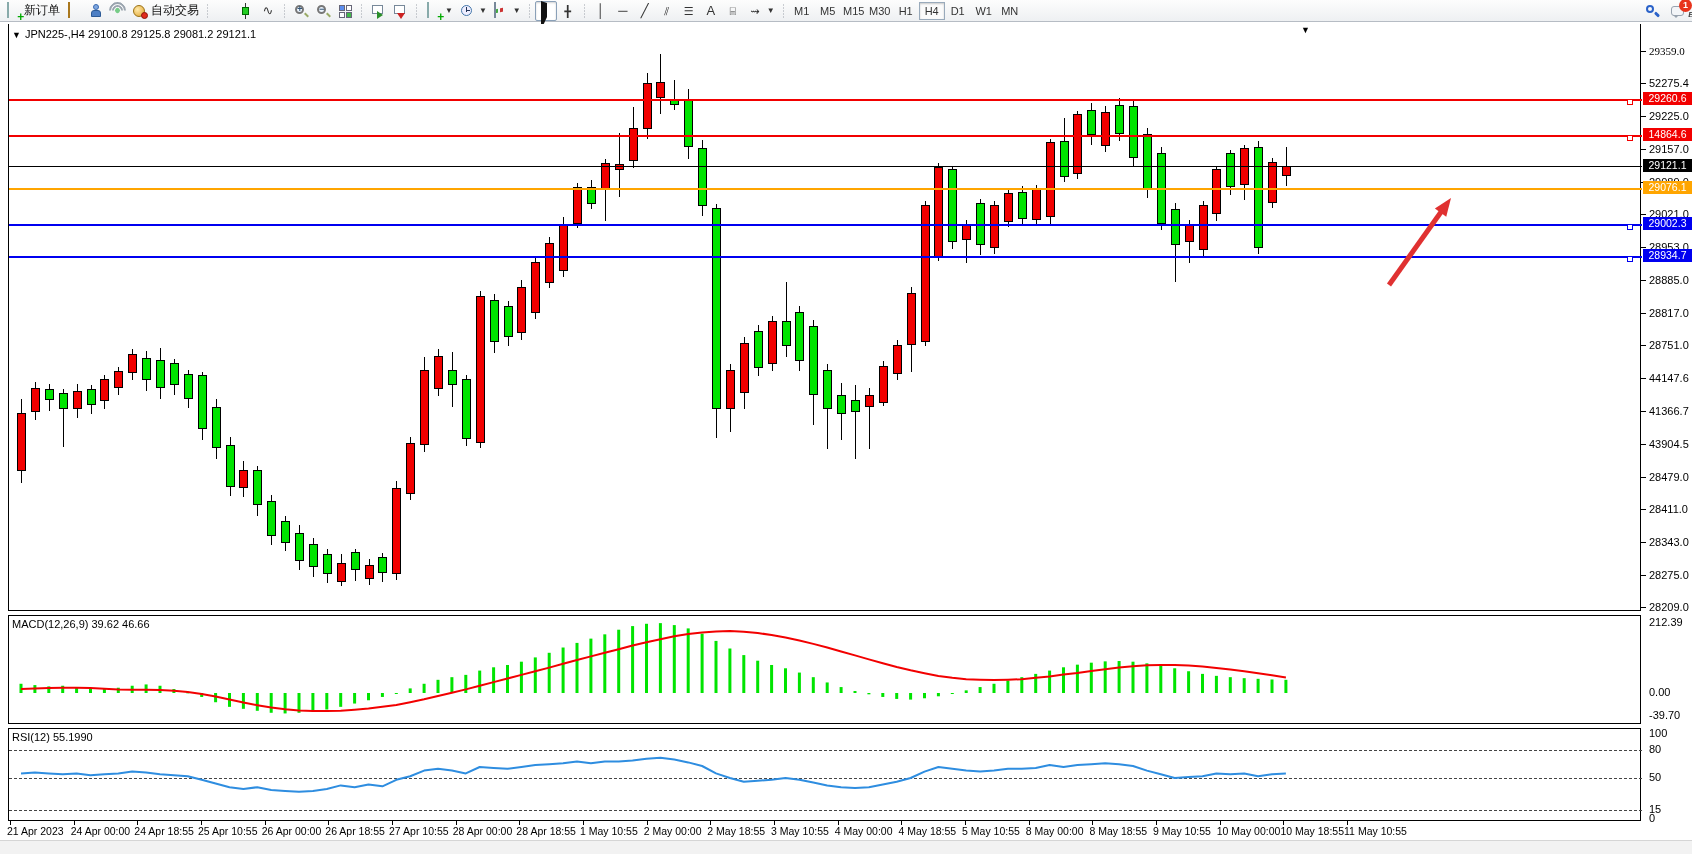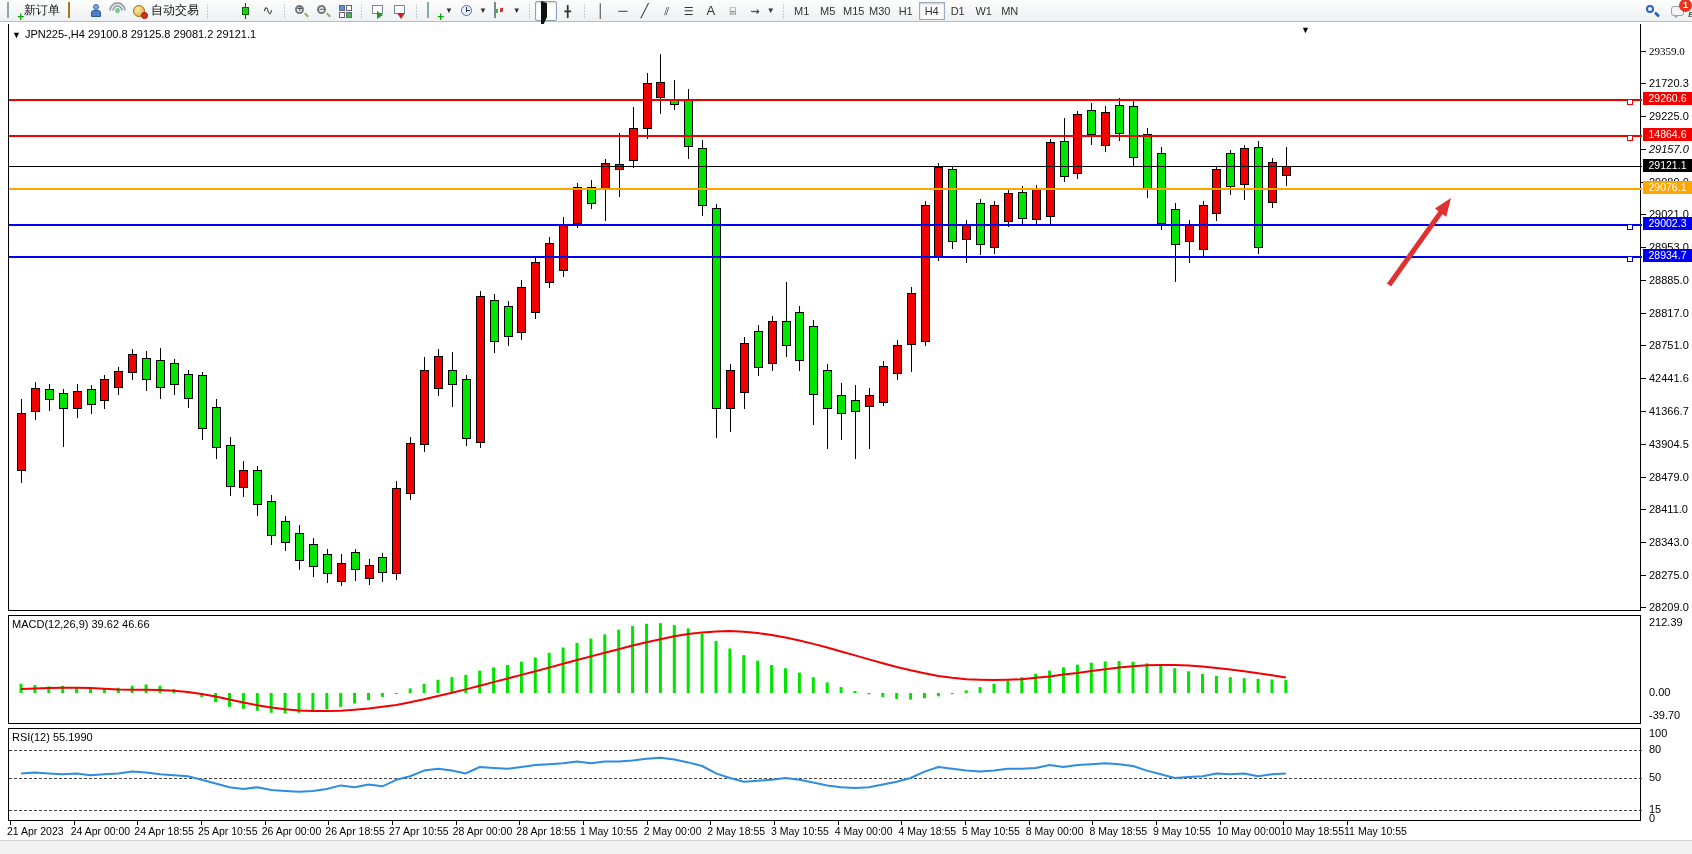--- a/index.html
+++ b/index.html
@@ -569,39 +569,39 @@
   </div>
   <div id="end-marker">▼</div>
 
   <div class="ind-label" style="top:618px">MACD(12,26,9) 39.62 46.66</div>
   <div class="ind-label" style="top:731px">RSI(12) 55.1990</div>
 
   <div id="bottom-strip"></div>
 <div class="axis-tick" style="top: 51px;"></div>
     <div class="axis-label" style="top: 45px; font-family: Liberation Serif, serif;">29359.0</div>
     <div class="axis-tick" style="top: 82.9176px;"></div>
-    <div class="axis-label" style="top: 76.9176px;">21720.3</div>
+    <div class="axis-label" style="top: 76.9176px;">52275.4</div>
     <div class="axis-tick" style="top: 115.802px;"></div>
     <div class="axis-label" style="top: 109.802px;">29225.0</div>
     <div class="axis-tick" style="top: 148.687px;"></div>
-    <div class="axis-label" style="top: 142.687px; font-style: italic;">29157.0</div>
+    <div class="axis-label" style="top: 142.687px;">29157.0</div>
     <div class="axis-tick" style="top: 181.572px;"></div>
     <div class="axis-label" style="top: 175.572px;">29089.0</div>
     <div class="axis-tick" style="top: 214.457px;"></div>
     <div class="axis-label" style="top: 208.457px;">29021.0</div>
     <div class="axis-tick" style="top: 247.342px;"></div>
     <div class="axis-label" style="top: 241.342px;">28953.0</div>
     <div class="axis-tick" style="top: 280.226px;"></div>
     <div class="axis-label" style="top: 274.226px;">28885.0</div>
     <div class="axis-tick" style="top: 313.111px;"></div>
     <div class="axis-label" style="top: 307.111px;">28817.0</div>
     <div class="axis-tick" style="top: 345.029px;"></div>
     <div class="axis-label" style="top: 339.029px;">28751.0</div>
     <div class="axis-tick" style="top: 377.914px;"></div>
-    <div class="axis-label" style="top: 371.914px;">42441.6</div>
+    <div class="axis-label" style="top: 371.914px;">44147.6</div>
     <div class="axis-tick" style="top: 410.798px;"></div>
     <div class="axis-label" style="top: 404.798px;">41366.7</div>
     <div class="axis-tick" style="top: 443.683px;"></div>
     <div class="axis-label" style="top: 437.683px;">43904.5</div>
     <div class="axis-tick" style="top: 476.568px;"></div>
     <div class="axis-label" style="top: 470.568px;">28479.0</div>
     <div class="axis-tick" style="top: 509.453px;"></div>
     <div class="axis-label" style="top: 503.453px;">28411.0</div>
     <div class="axis-tick" style="top: 542.338px;"></div>
     <div class="axis-label" style="top: 536.338px;">28343.0</div>

